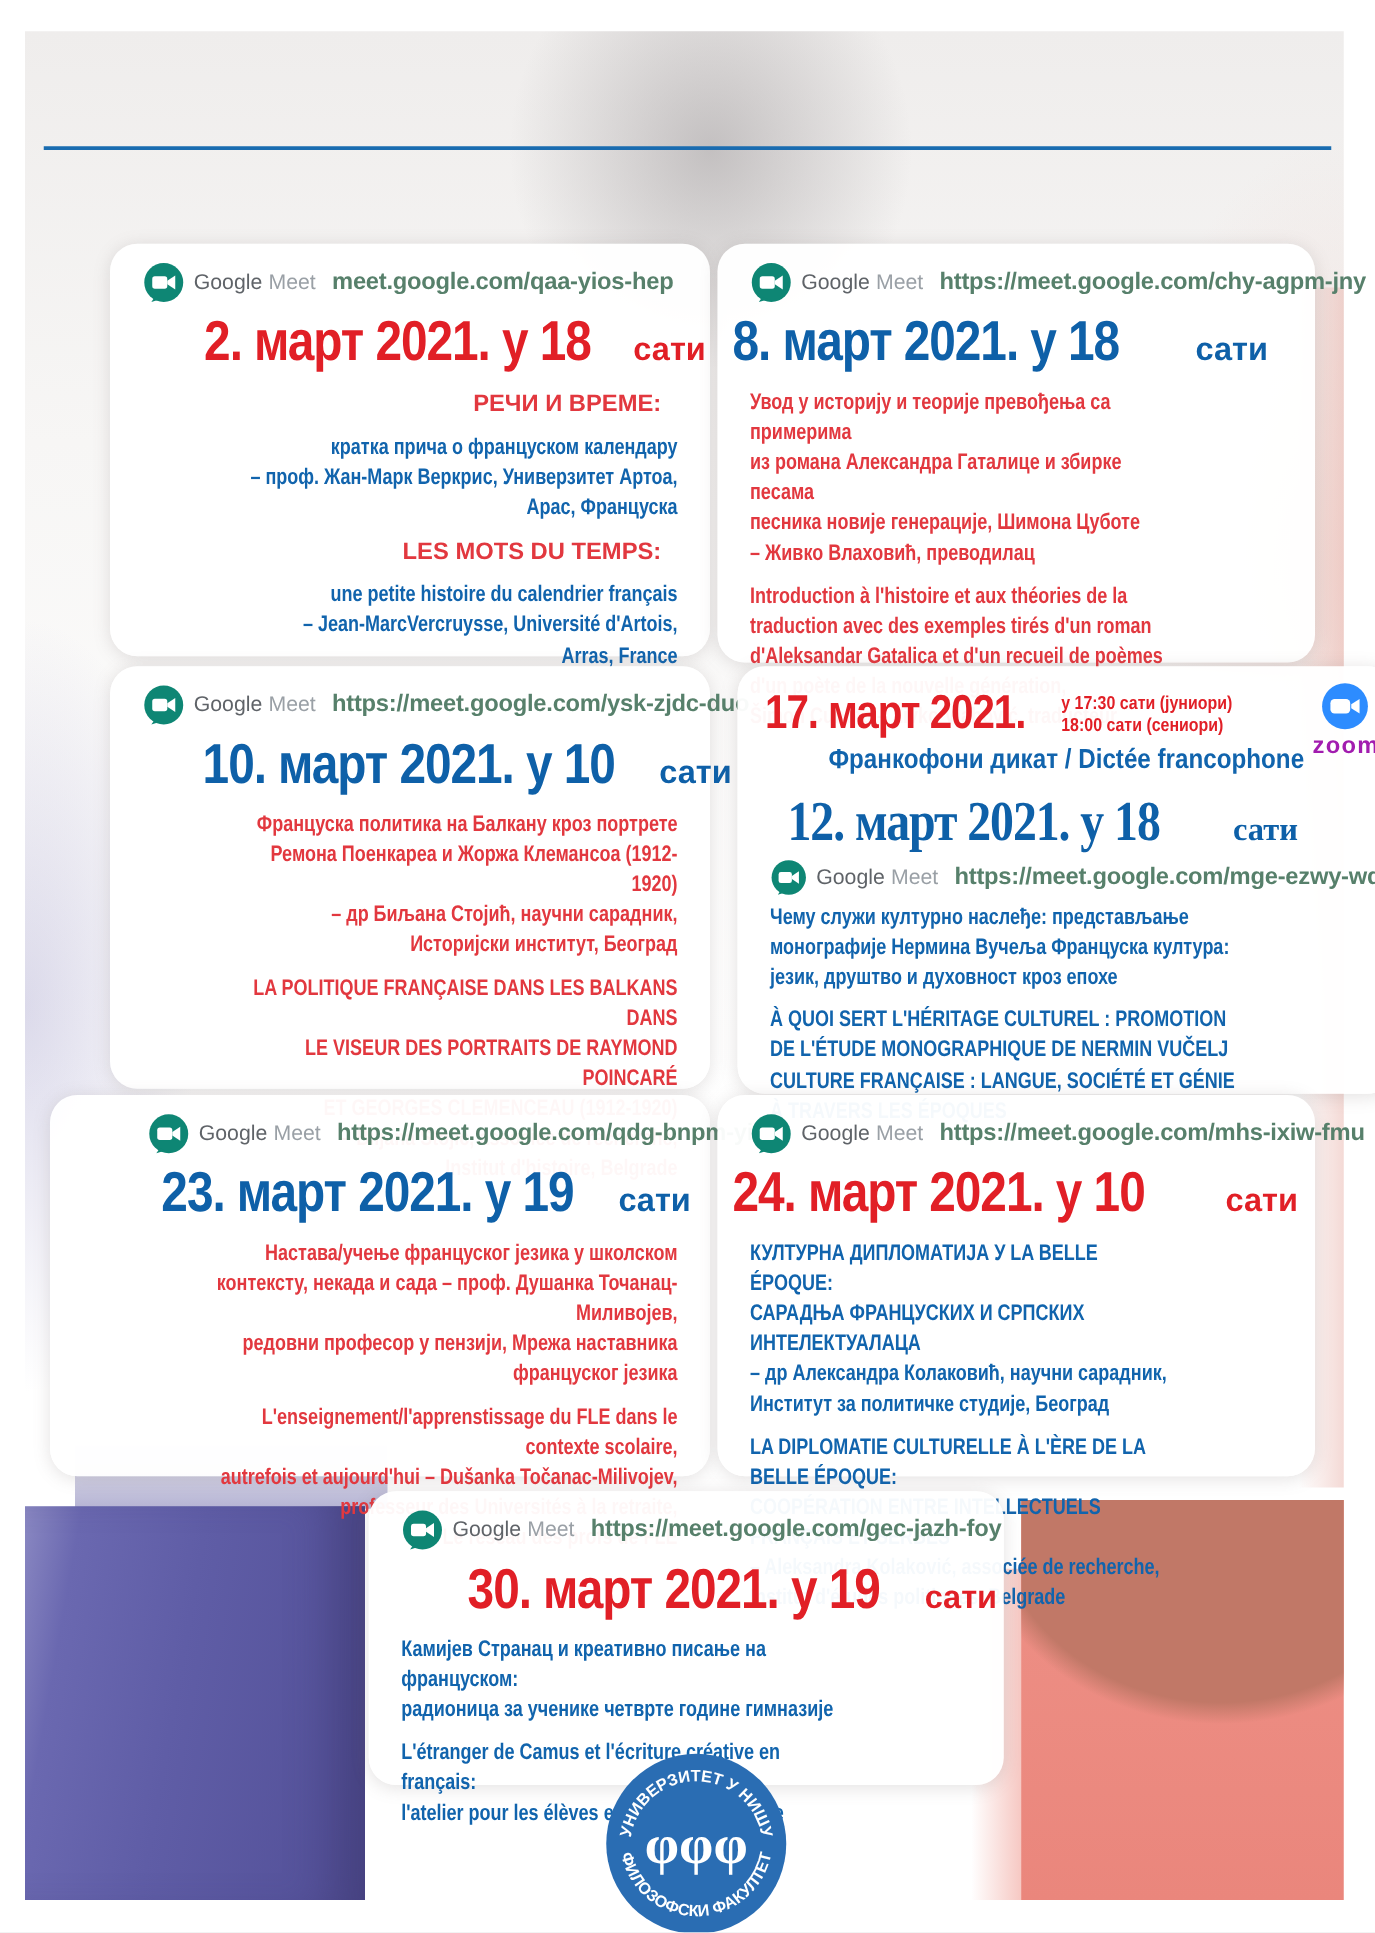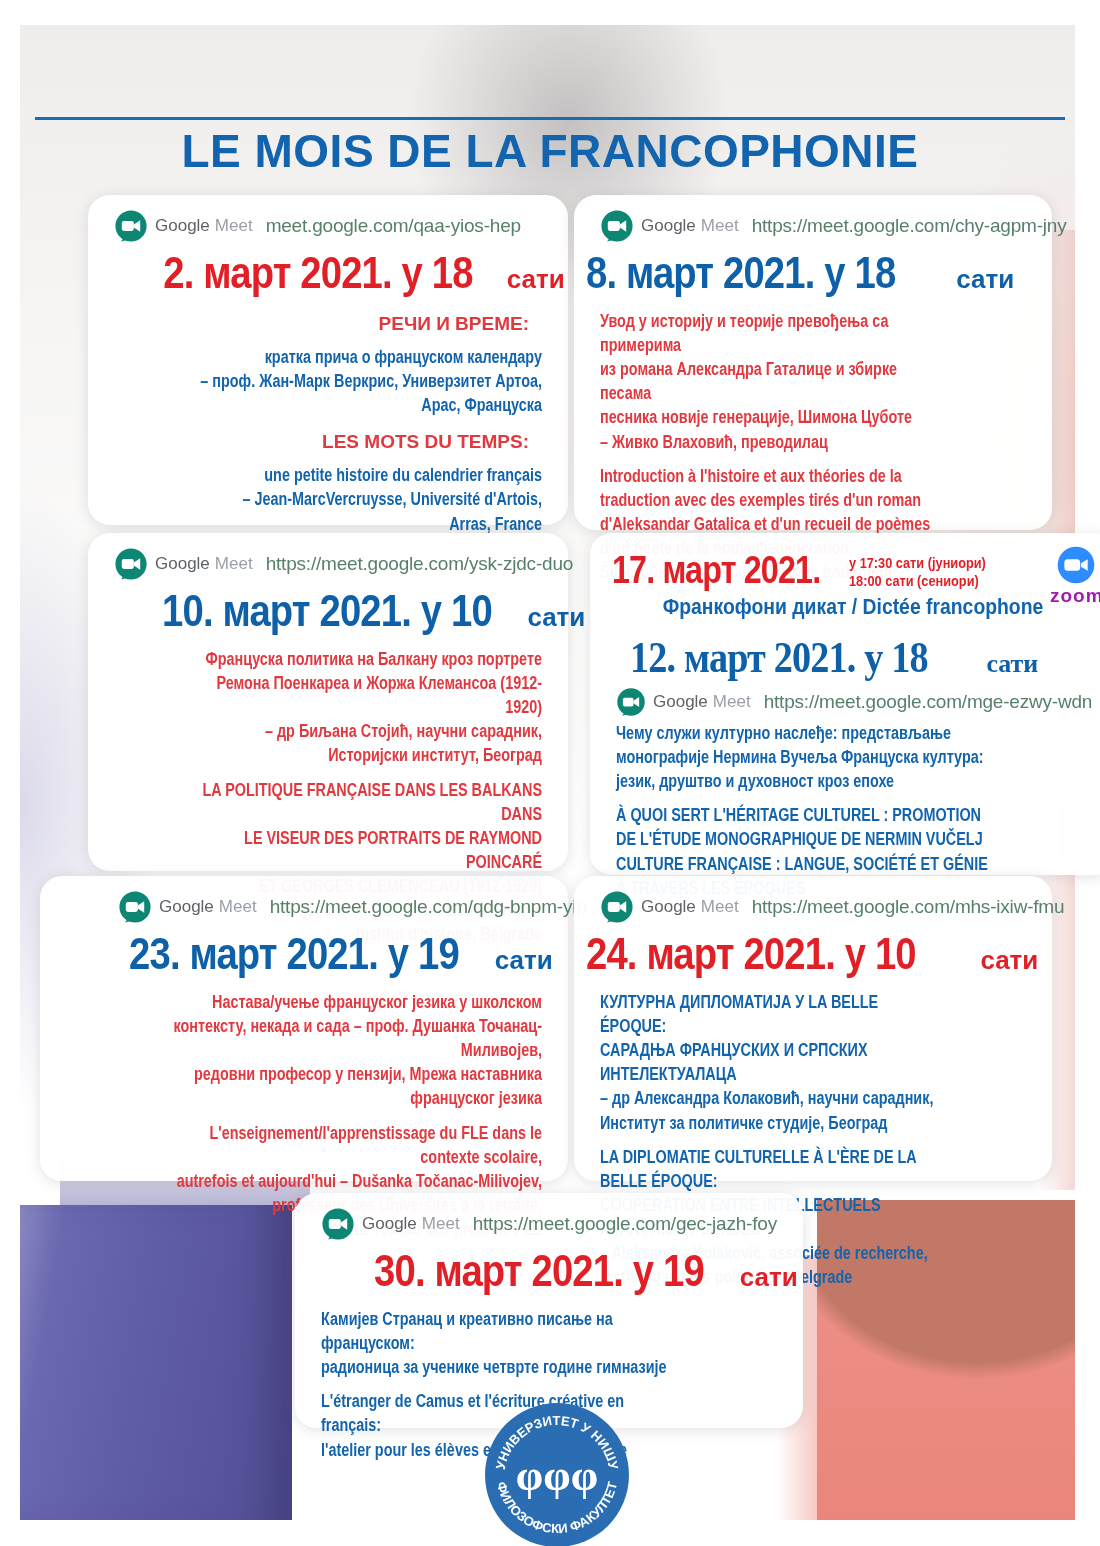--- a/index.html
+++ b/index.html
@@ -44,21 +44,21 @@
   .card3{left:88px;top:533px;width:480px;height:338px;}
   .card4{left:590px;top:533px;width:526px;height:342px;}
   .card5{left:40px;top:876px;width:528px;height:305px;}
   .card6{left:574px;top:876px;width:478px;height:305px;}
   .card7{left:295px;top:1193px;width:508px;height:235px;}
   
   .meet-row{display:flex;align-items:center;gap:7px;padding:14px 18px 0 26px;}
   .meet-icon{width:34px;height:34px;flex:0 0 auto;}
   .gword{font-size:17px;color:#5f6368;}
   .mword{font-size:17px;color:#9aa0a6;margin-left:-2px;}
-  .mlink{font-size:19px;font-weight:normal;color:#57806b;letter-spacing:-0.2px;margin-left:6px;white-space:nowrap;}
+  .mlink{font-size:19px;font-weight:bold;color:#57806b;letter-spacing:-0.2px;margin-left:6px;white-space:nowrap;}
   
   .date-row{margin-top:4px;white-space:nowrap;}
   .ctr{text-align:center;padding-left:45px;}
   .lft{padding-left:12px;}
   .date-big{font-weight:800;font-size:45px;letter-spacing:-1px;display:inline-block;
     transform:scaleX(0.85);transform-origin:50% 50%;}
   .lft .date-big{transform-origin:0 50%;}
   .sati{font-weight:800;font-size:26px;margin-left:2px;}
   .red{color:#e11f26}.blue{color:#0e60a8}
   
@@ -91,21 +91,20 @@
 
 <div class="page">
   <div class="backdrop"></div>
   <div class="bg-right-strip"></div>
   <div class="bg-purple-fade"></div>
   <div class="bg-purple-block"></div>
   <div class="bg-salmon-fade"></div>
   <div class="bg-salmon-block"></div>
 
   <div class="divider"></div>
-  <div class="title-fr">LE MOIS DE LA FRANCOPHONIE</div>
 
   <div class="card card1">
     <div class="meet-row">
       <svg class="meet-icon" viewBox="0 0 48 48">
         <circle cx="24" cy="24" r="22" fill="#0e8674"></circle>
         <path d="M14 40 L10 46 L20 43 Z" fill="#0e8674"></path>
         <rect x="11" y="17" width="17" height="14" rx="3" fill="#ffffff"></rect>
         <path d="M28 22 L37 16 V32 L28 26 Z" fill="#ffffff"></path>
       </svg>
       <span class="gword">Google</span>

